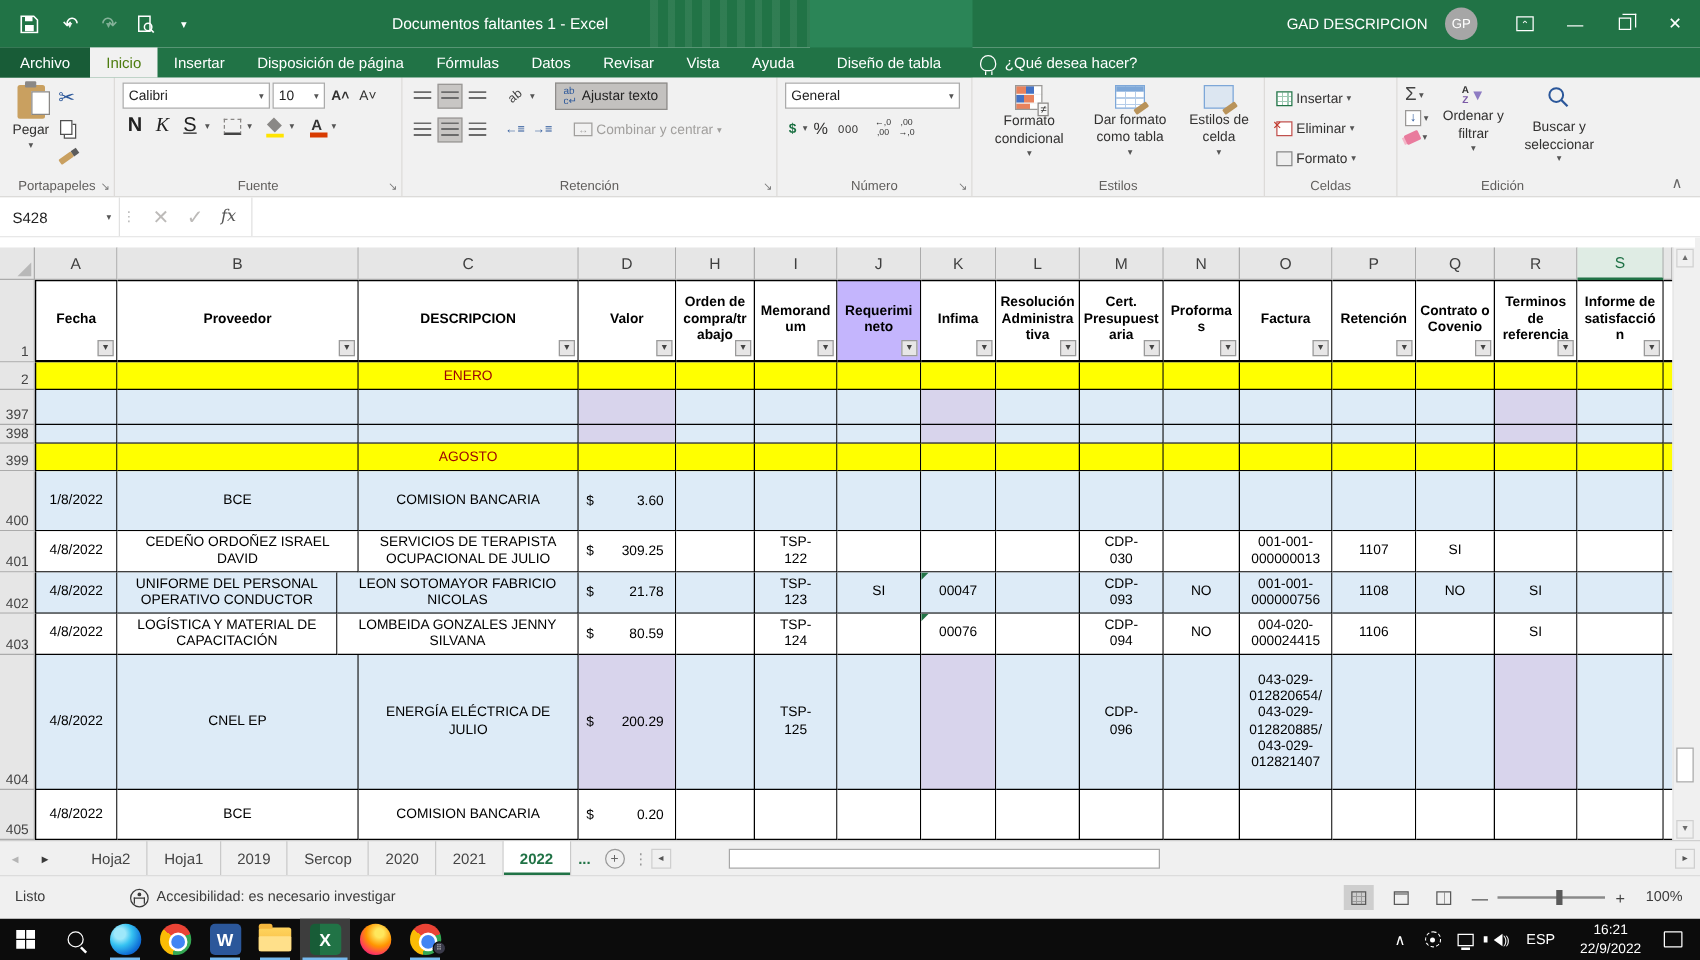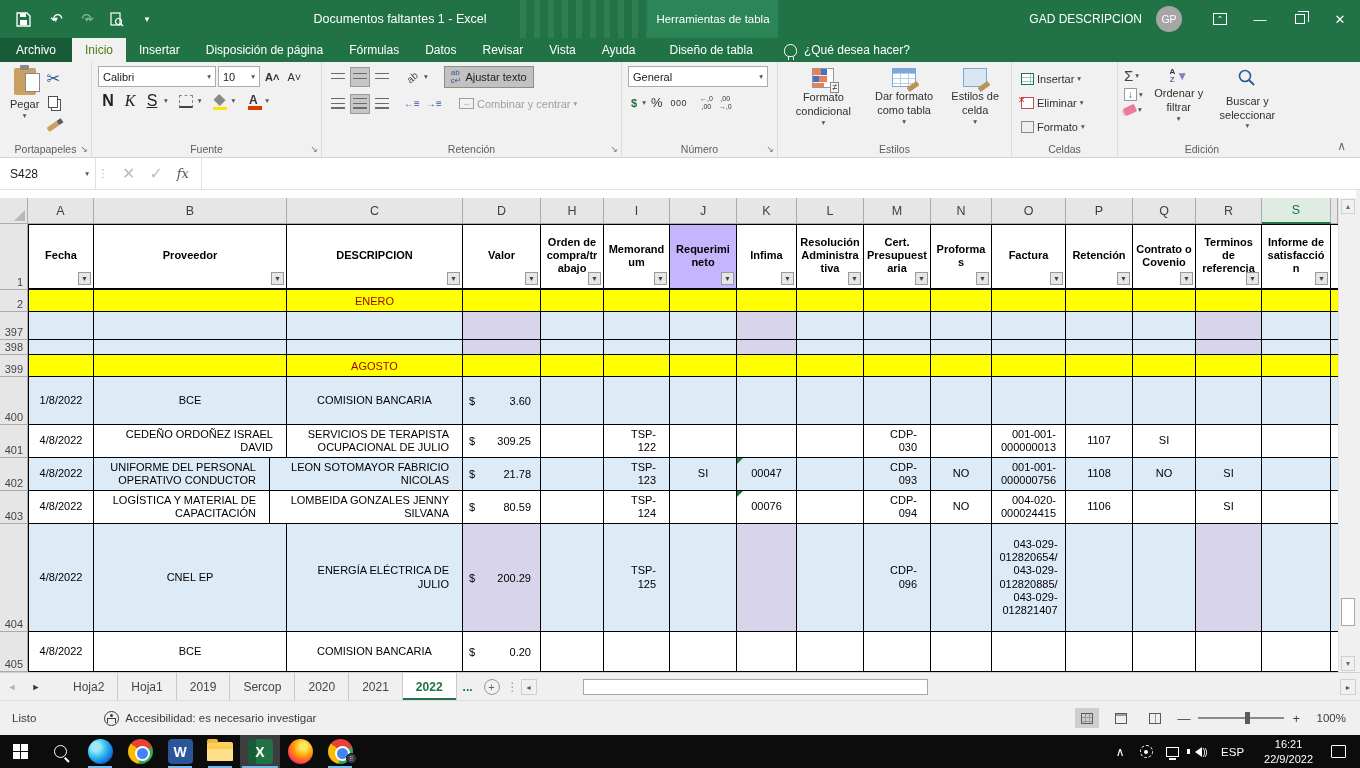--- a/index.html
+++ b/index.html
@@ -103,21 +103,21 @@
 .corner{width:28px;height:26px;background:#e6e6e6;border-right:1px solid #ababab;border-bottom:1px solid #ababab;position:relative}
 .corner::after{content:'';position:absolute;right:2px;bottom:2px;border-left:11px solid transparent;border-bottom:11px solid #b8b8b8}
 .colhead{height:26px;background:#e6e6e6;border-right:1px solid #ababab;border-bottom:1px solid #ababab;display:flex;align-items:center;justify-content:center;font-size:12.5px;color:#3f3f3f}
 .colhead.selcol{background:#dfece4;color:#1e7145;border-bottom:2px solid #217346;font-weight:400}
 .colhead.sliver{width:7px}
 .gridbody{position:absolute;left:0;top:34px}
 .grow{display:flex}
 .rownum{width:28px;background:#e6e6e6;border-right:1px solid #ababab;border-bottom:1px solid #ababab;display:flex;align-items:flex-end;justify-content:flex-end;padding:0 4px 1px 0;font-size:11px;color:#444}
 .cell{position:relative;border-right:1px solid #000;border-bottom:1px solid #000;display:flex;align-items:center;justify-content:center;font-size:11px;color:#000;overflow:hidden}
 .cell.first{border-left:1px solid #000}
-.cell.txt{text-align:right;line-height:1.2;padding:0 13px}
+.cell.txt{text-align:center;line-height:1.2;padding:0 13px}
 .cell.sliver-c{border-right:none}
 .hdr .cell{border-bottom-width:2px;border-top:1px solid #000;font-weight:700;line-height:1.18;padding:2px 3px 4px 3px;text-align:center}
 .hdr .htext{display:block;overflow-wrap:break-word;width:100%}
 .filterbtn{position:absolute;right:2px;bottom:3px;width:13px;height:13px;background:#e7e6e6;border:1px solid #9a9a9a;color:#444;font-size:7px;display:flex;align-items:center;justify-content:center;line-height:1}
 .money{justify-content:space-between;padding:0 9px 0 6px}
 .bandlabel{color:#9c0006;font-size:11px}
 .flag::after{content:'';position:absolute;left:0;top:0;border-top:6px solid #217346;border-right:6px solid transparent}
 .vscroll{position:absolute;left:1338px;top:8px;width:18px;height:474px;background:#f0f0f0;border-left:1px solid #e3e3e3}
 .varrow{position:absolute;left:2px;width:14px;height:15px;display:flex;align-items:center;justify-content:center;font-size:7px;color:#6d6d6d;background:#f0f0f0;border:1px solid #d0d0d0}
 .vthumb{position:absolute;left:2px;top:400px;width:14px;height:28px;background:#fff;border:1px solid #a7a7a7}
@@ -212,21 +212,20 @@
       <span class="qbtn">
         <svg width="15" height="15" viewBox="0 0 15 15">
             <rect x="2" y="1" width="9" height="12" fill="none" stroke="#fff" stroke-width="1.2"></rect>
             <circle cx="9.5" cy="9.5" r="3" fill="none" stroke="#fff" stroke-width="1.2"></circle>
             <path d="M11.5 11.5l2.5 2.5" stroke="#fff" stroke-width="1.4"></path>
           </svg>
       </span>
       <span class="qbtn" style="font-size:9px">▾</span>
     </div>
     <div class="win-title">Documentos faltantes 1  -  Excel</div>
-    <div class="ctxlabel">Herramientas de tabla</div>
     <div class="tb-right">
       <span class="account-name">GAD DESCRIPCION</span>
       <span class="avatar">GP</span>
       <span class="winbtn">
           <span class="ribbonopt">⌃</span>
         </span>
       <span class="winbtn">—</span>
       <span class="winbtn">
           <span class="restore-ic"></span>
         </span>

